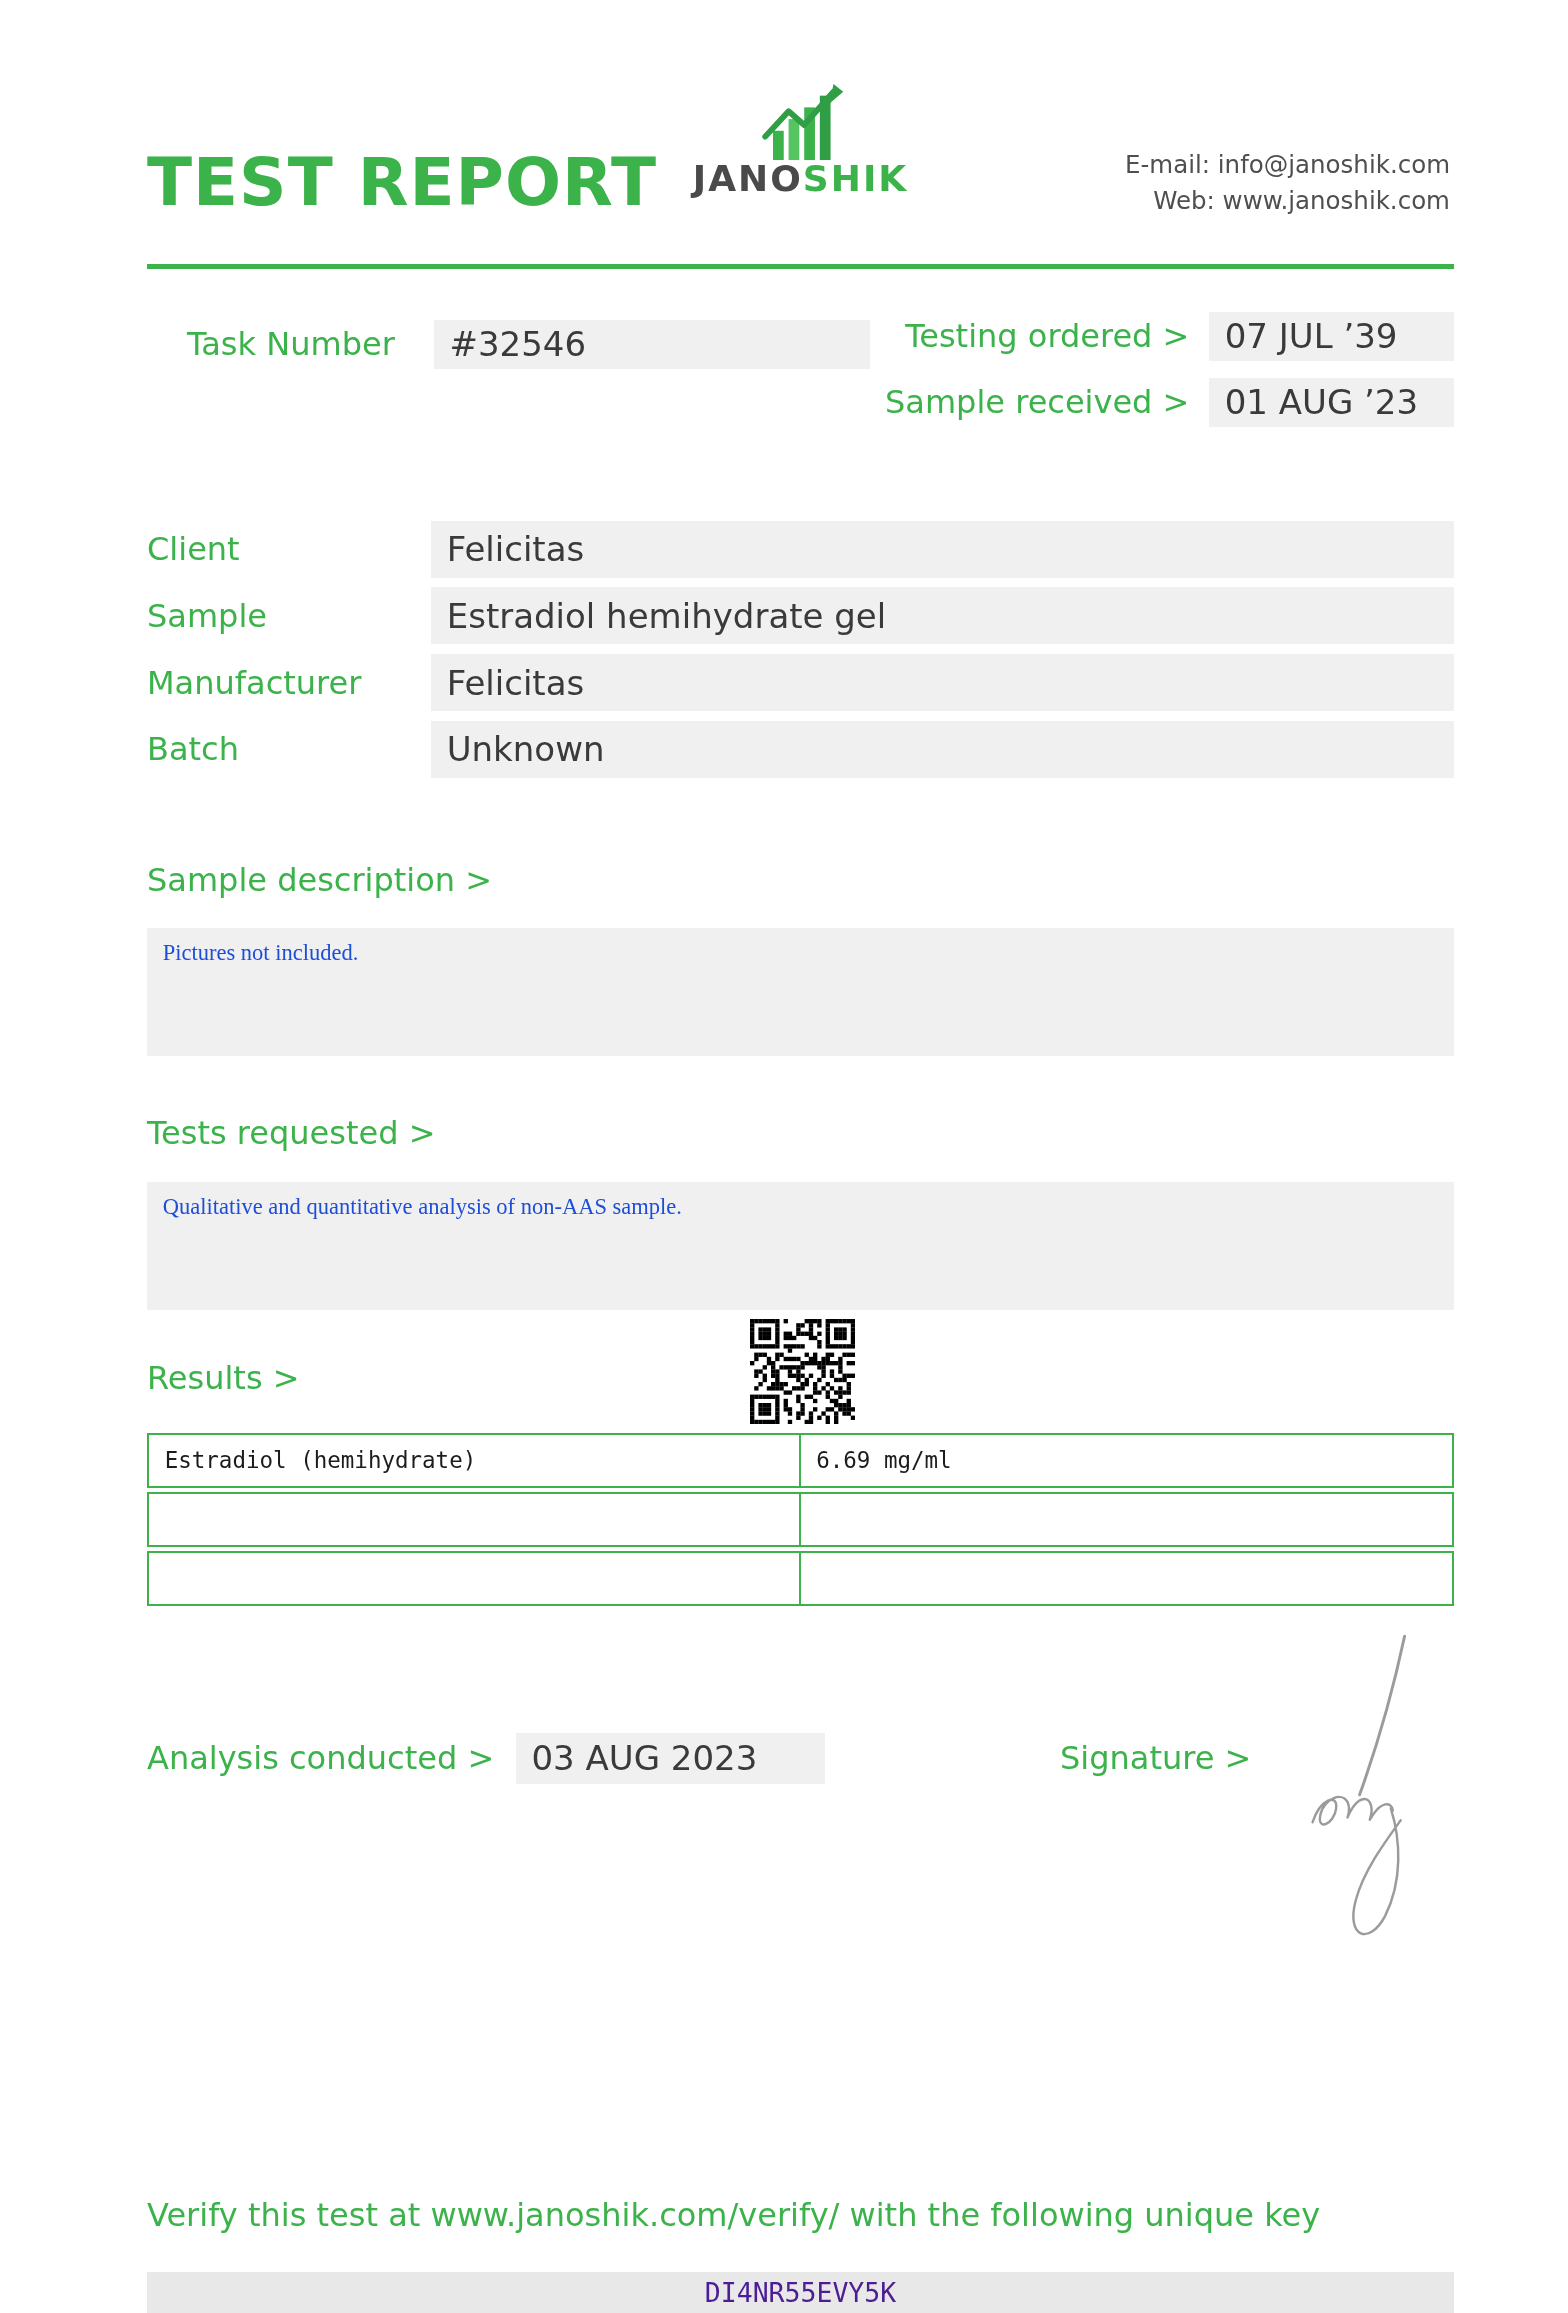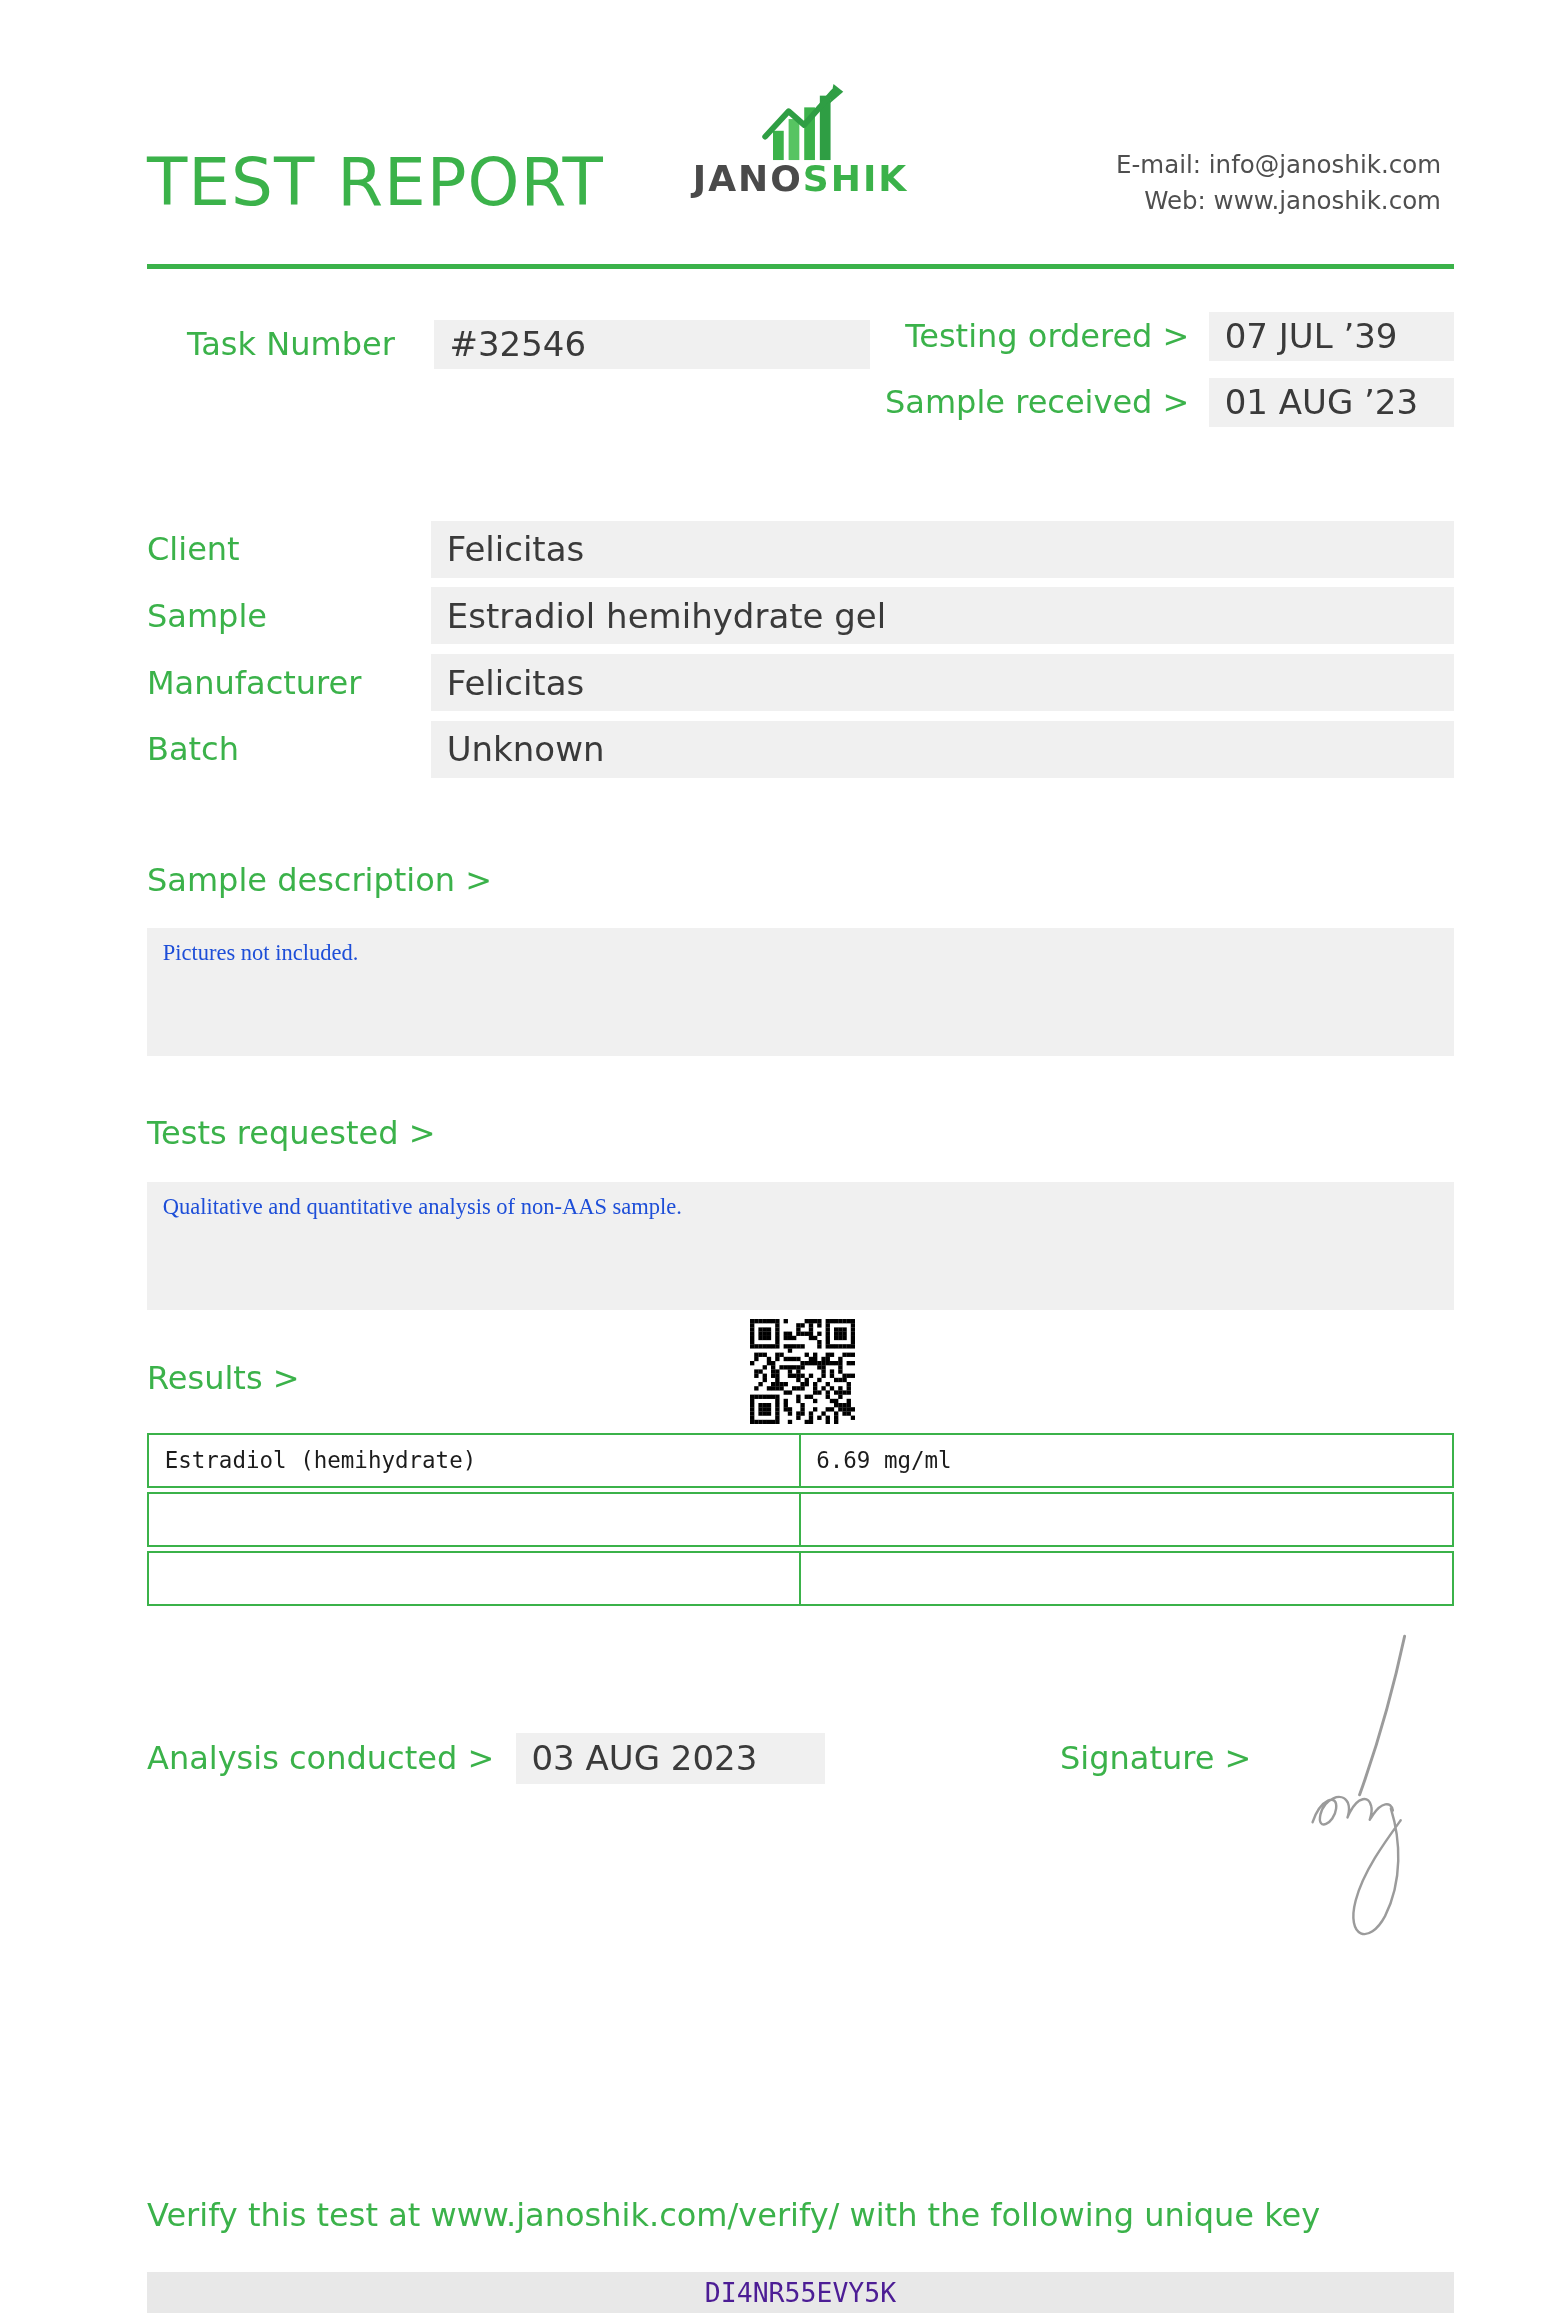--- a/index.html
+++ b/index.html
@@ -16,28 +16,28 @@
     width:1568px; height:2313px;
     overflow:hidden;
     padding:74px 114px 0 147px;
     background:#fff;
   }
 
   
   .header { position:relative; height:147px; }
   .title {
     position:absolute; left:0; bottom:0;
-    font-size:66px; font-weight:normal; letter-spacing:1px;
+    font-size:66px; font-weight:bold; letter-spacing:1px;
     color:var(--green); white-space:nowrap;margin-top:26px;
   }
   .logo { position:absolute; left:50%; transform:translateX(-50%); top:7.8px; text-align:center; }
   .logo-icon { display:block; margin:0 auto; }
   .logo-text { font-size:36px; font-weight:bold; letter-spacing:2px; color:#4a4a4a; margin-top:-3.9px; white-space:nowrap; }
   .logo-text .shik { color:var(--green); }
-  .contact { position:absolute; right:13px; bottom:2px; text-align:right; font-size:24.5px; line-height:36px; color:#4f4f4f; }
+  .contact { position:absolute; right:4px; bottom:2px; text-align:right; font-size:24.5px; line-height:36px; color:#4f4f4f; }
   .rule { height:4.9px; background:var(--green); margin-top:43px; }
 
   .glabel { color:var(--green); font-size:32px; white-space:nowrap; }
   .field {
     background:var(--field-bg); color:#3a3a3a; font-size:34px;
     display:flex; align-items:center; padding:0 15.7px; white-space:nowrap;
   }
 
   
   .task-row { display:flex; justify-content:space-between; margin-top:43px; }

